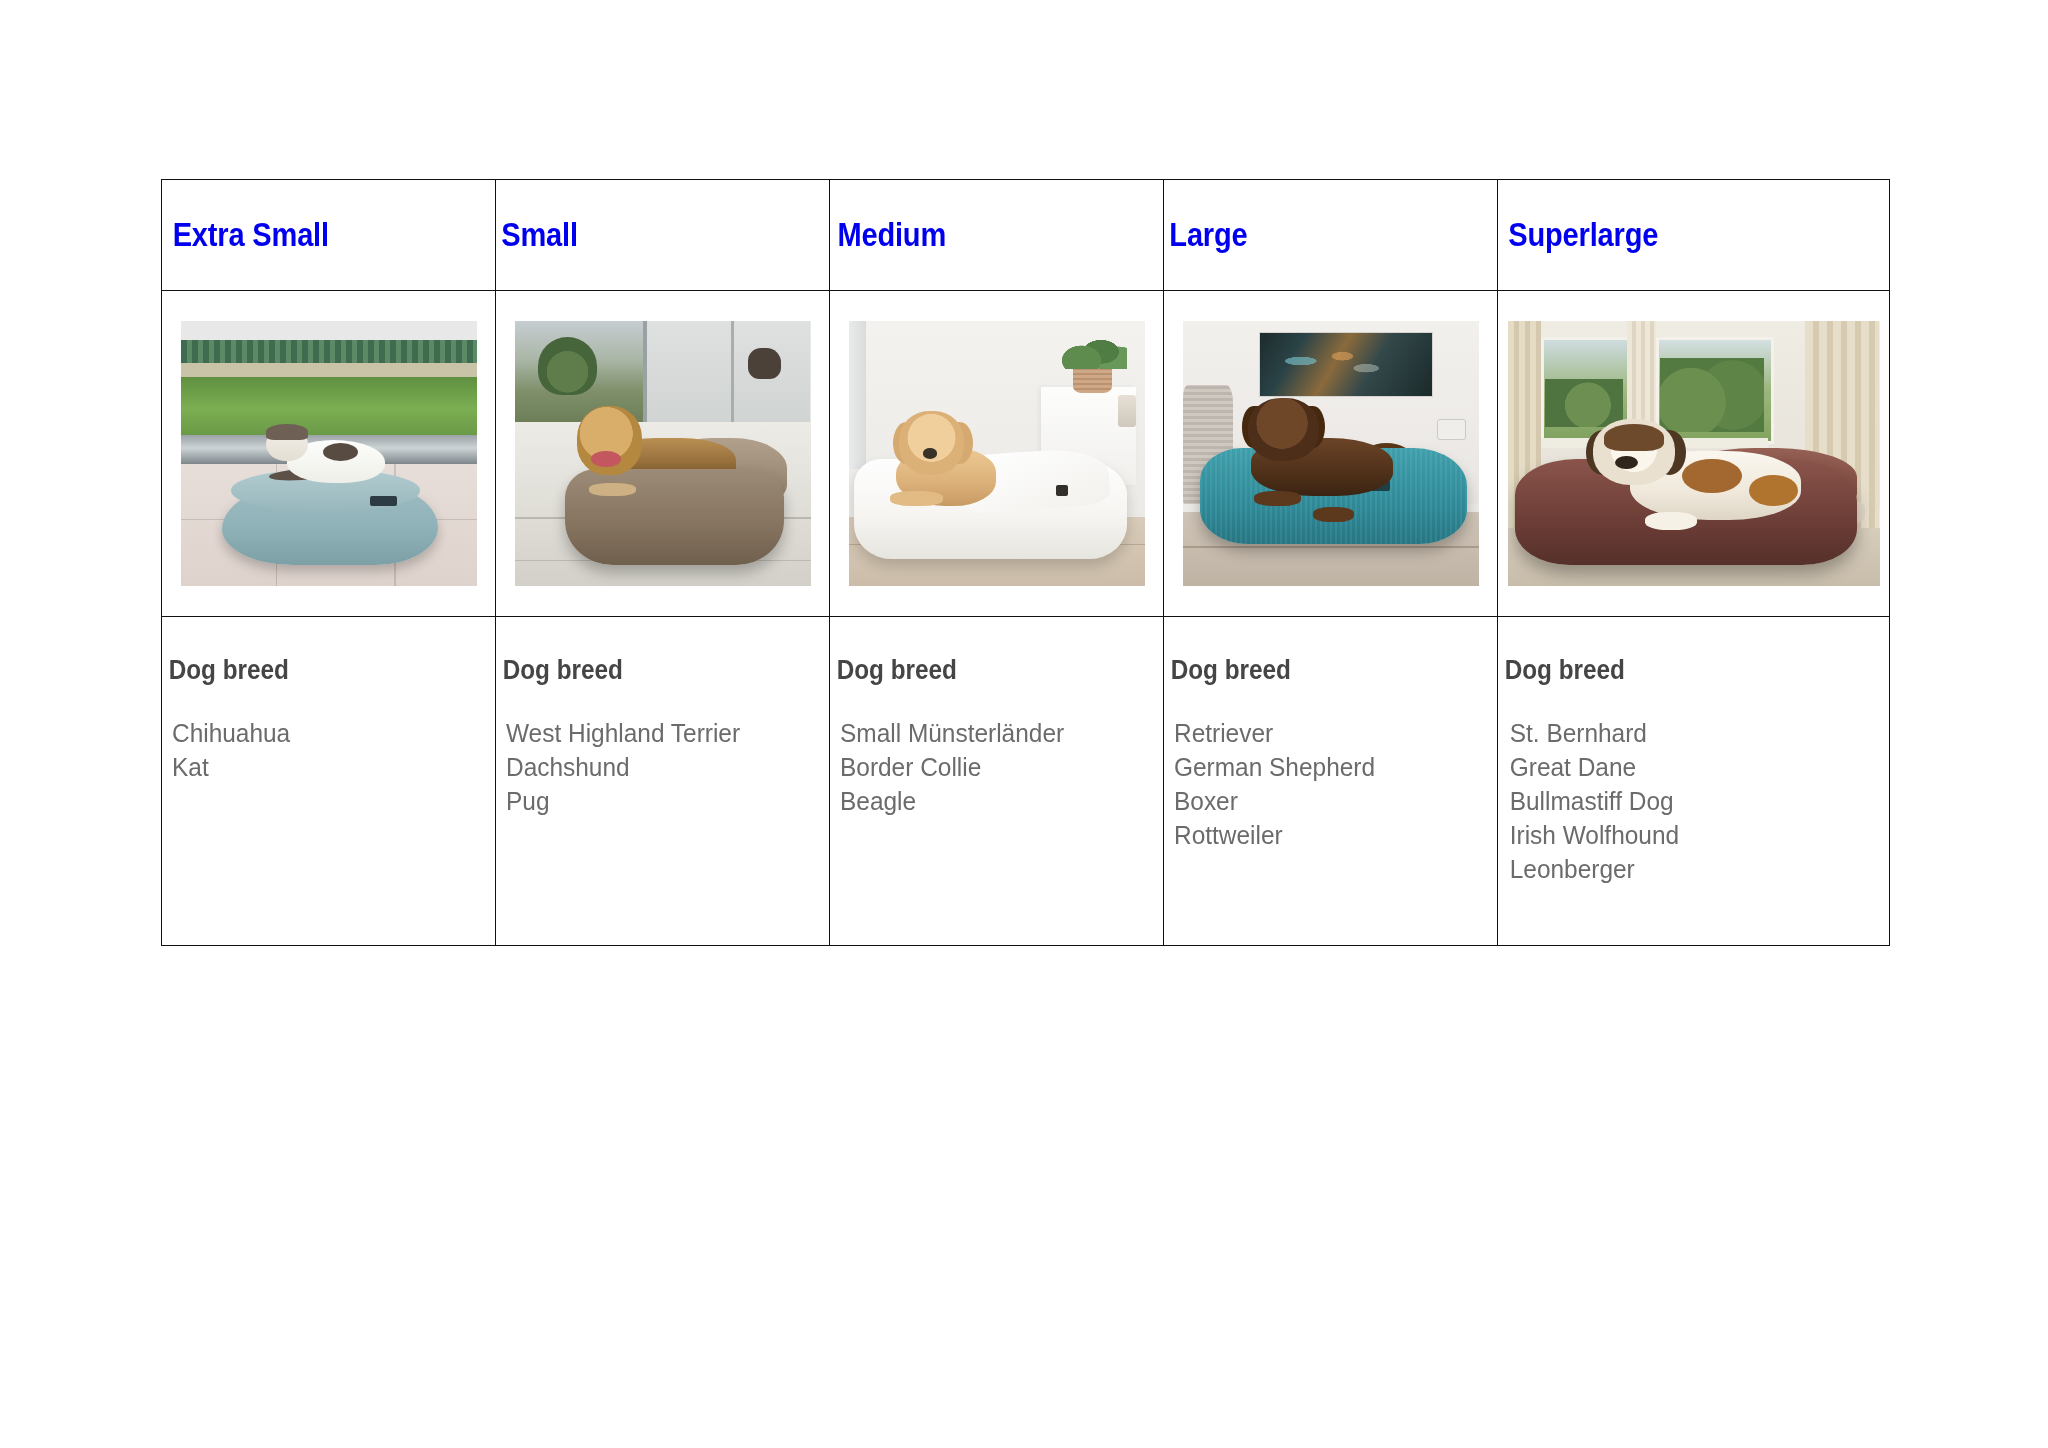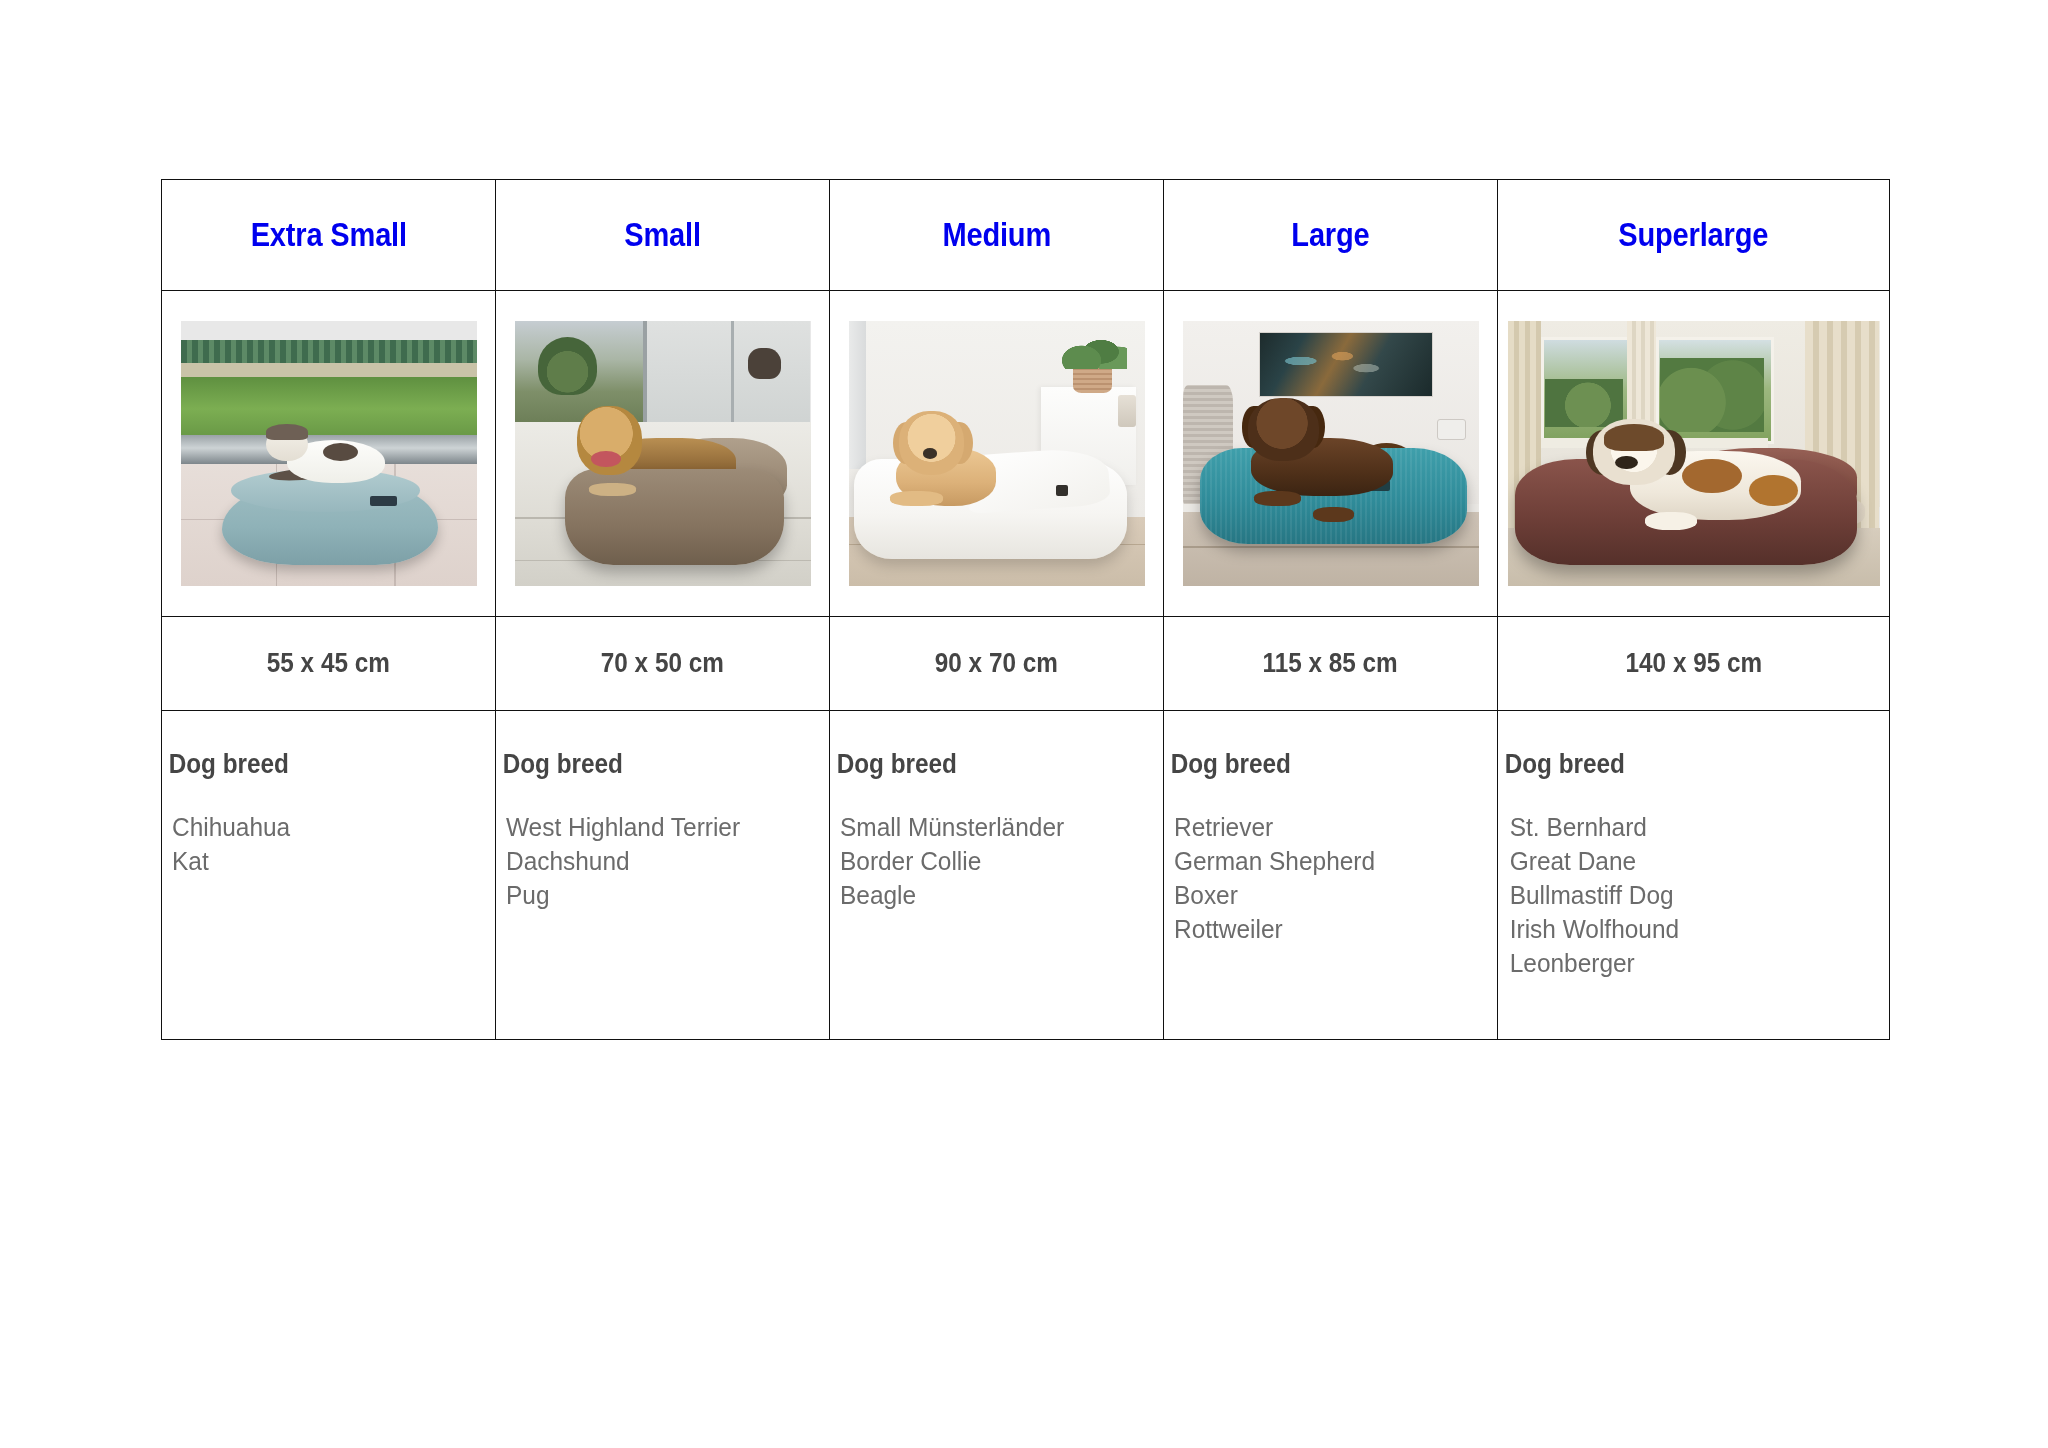--- a/index.html
+++ b/index.html
@@ -20,21 +20,21 @@
     table-layout:fixed;
   }
   table.size-table td{
     border:1.6px solid #111;
     vertical-align:top;
     background:#fff;
     padding:0;
   }
 
   
-  tr.header-row td{height:110px;vertical-align:middle;text-align:center;}
+  tr.header-row td{height:110px;vertical-align:middle;}
   .header-label{
     color:#0000ee;
     font-weight:bold;
     font-size:33px;
     letter-spacing:-0.2px;
     transform:scaleX(0.88);
     display:inline-block;
     white-space:nowrap;
   }
 
@@ -454,37 +454,20 @@
             <div class="band xl-dog-ear-r"></div>
             <div class="band xl-dog-head"></div>
             <div class="band xl-dog-mask"></div>
             <div class="band xl-dog-nose"></div>
             <div class="band xl-dog-paw"></div>
           </div>
         </div>
       </td>
     </tr>
 
-    <tr class="dim-row">
-      <td>
-        <span class="dim-label">55 x 45 cm</span>
-      </td>
-      <td>
-        <span class="dim-label">70 x 50 cm</span>
-      </td>
-      <td>
-        <span class="dim-label">90 x 70 cm</span>
-      </td>
-      <td>
-        <span class="dim-label">115 x 85 cm</span>
-      </td>
-      <td>
-        <span class="dim-label">140 x 95 cm</span>
-      </td>
-    </tr>
 
     <tr class="breed-row">
 
       <td>
         <span class="breed-title">Dog breed</span>
         <span class="breed-list">
           <span class="breed-item">Chihuahua</span>
           <span class="breed-item">Kat</span>
         </span>
       </td>

